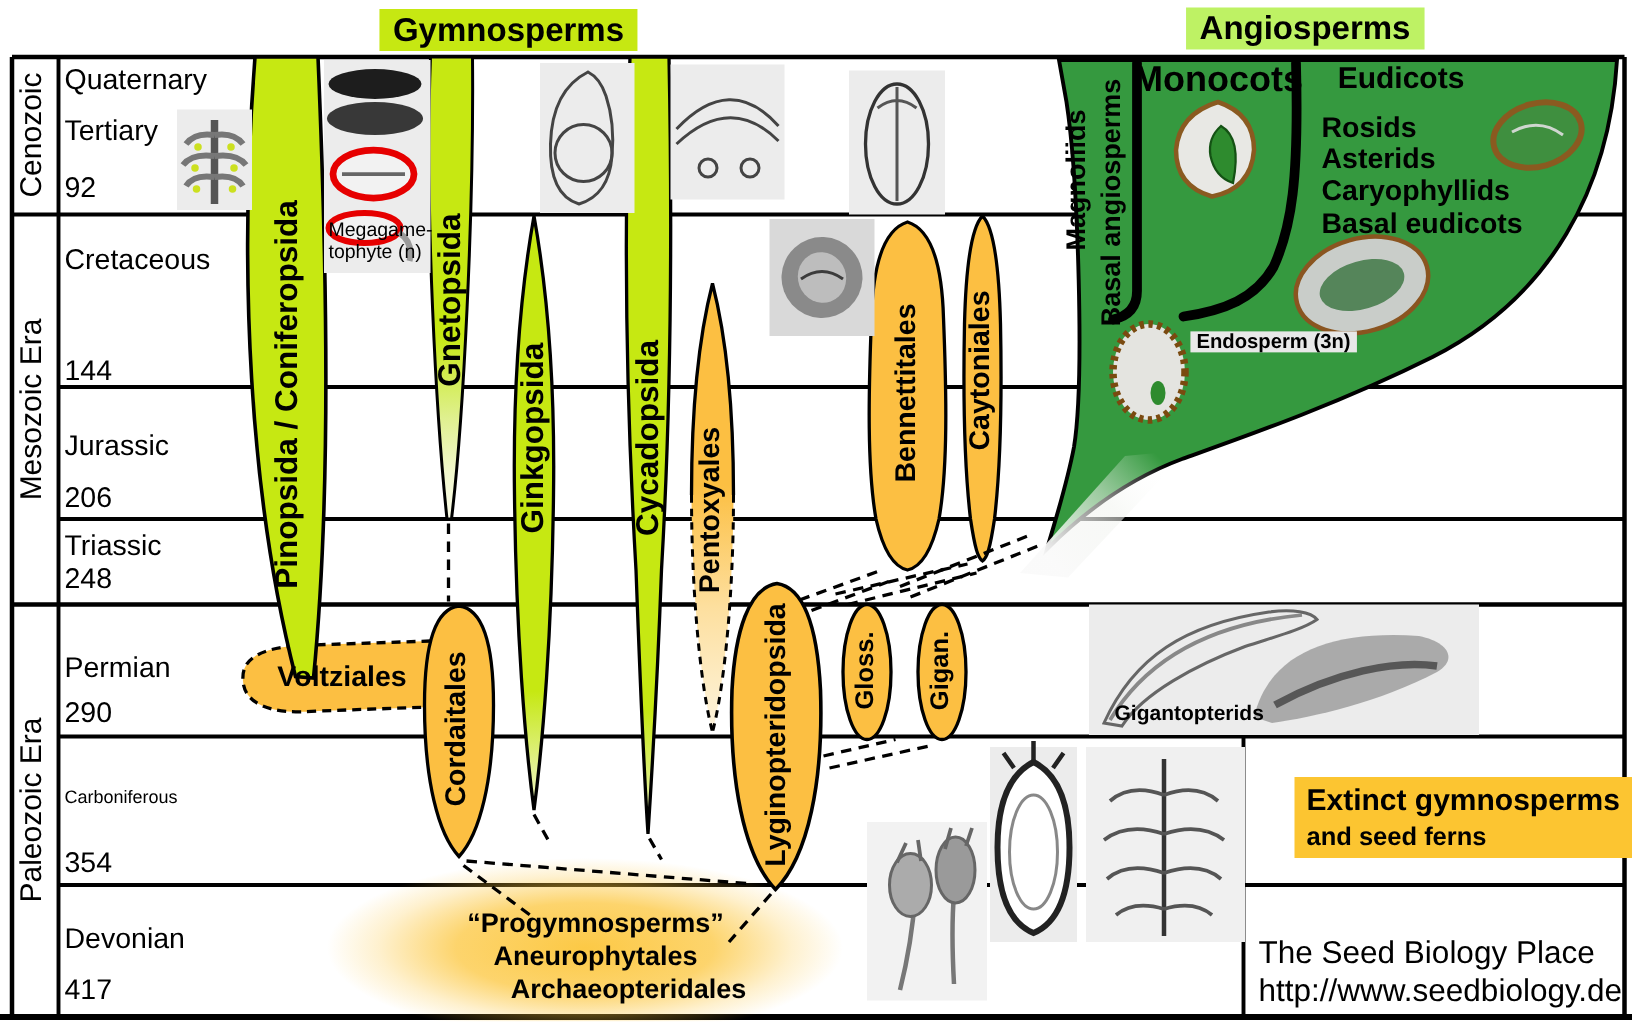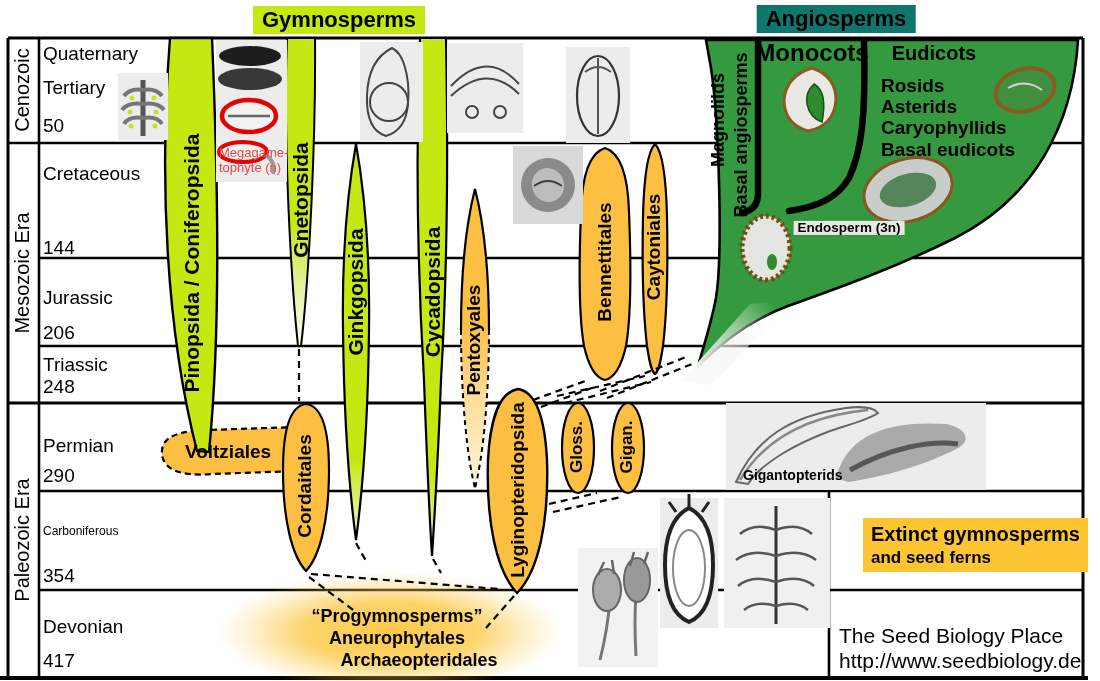--- a/index.html
+++ b/index.html
@@ -6,21 +6,21 @@
   #stage{position:relative;width:1088px;height:681px;background:#fff;overflow:hidden;
          font-family:"Liberation Sans","DejaVu Sans",sans-serif;}
   #shapes{position:absolute;left:0;top:0;}
   .lb{position:absolute;color:#000;line-height:1.05;white-space:nowrap;
       font-family:"Liberation Sans","DejaVu Sans",sans-serif;}
   .c{transform:translate(-50%,-50%);}
   .vr{transform:translate(-50%,-50%) rotate(-90deg);}
   .b{font-weight:bold;}
   .hdr{position:absolute;transform:translate(-50%,-50%);font-weight:bold;font-size:22px;
        padding:1px 9px;color:#000;}
-  .red{color:#ef4444;}
+  .red{color:#000000;}
   .tag{background:#e8e8e8;padding:0 4px;}
 </style>
 </head>
 <body>
 
 <div id="stage">
 
 <svg id="shapes" width="1100" height="681" viewBox="0 0 1100 681">
   <defs>
     <linearGradient id="gnetoFade" x1="0" y1="0" x2="0" y2="1">
@@ -241,29 +241,29 @@
     <rect x="724" y="498" width="106" height="130" fill="#f0f0f0"></rect>
     <path d="M776,506 V624" stroke="#333" stroke-width="3"></path>
     <path d="M776,530 Q754,522 740,534 M776,530 Q798,522 812,534
              M776,556 Q752,548 736,560 M776,556 Q800,548 816,560
              M776,582 Q752,574 738,586 M776,582 Q800,574 814,586
              M776,606 Q756,600 744,610 M776,606 Q796,600 808,610" stroke="#555" stroke-width="2.5" fill="none"></path>
   </g>
 </svg>
 
 <div class="hdr" style="left:339px;top:20px;background:#c6e812">Gymnosperms</div>
-<div class="hdr" style="left:836px;top:19px;background:#0f766e">Angiosperms</div>
+<div class="hdr" style="left:870px;top:19px;background:#bef264">Angiosperms</div>
 
 <div class="lb vr" style="left:22px;top:90px;font-size:20px">Cenozoic</div>
 <div class="lb vr" style="left:22px;top:273px;font-size:20px">Mesozoic Era</div>
 <div class="lb vr" style="left:22px;top:540px;font-size:20px">Paleozoic Era</div>
 
 <div class="lb" style="left:43px;top:44px;font-size:19px">Quaternary</div>
 <div class="lb" style="left:43px;top:78px;font-size:19px">Tertiary</div>
-<div class="lb" style="left:43px;top:116px;font-size:19px">50</div>
+<div class="lb" style="left:43px;top:116px;font-size:19px">92</div>
 <div class="lb" style="left:43px;top:164px;font-size:19px">Cretaceous</div>
 <div class="lb" style="left:43px;top:238px;font-size:19px">144</div>
 <div class="lb" style="left:43px;top:288px;font-size:19px">Jurassic</div>
 <div class="lb" style="left:43px;top:323px;font-size:19px">206</div>
 <div class="lb" style="left:43px;top:355px;font-size:19px">Triassic</div>
 <div class="lb" style="left:43px;top:377px;font-size:19px">248</div>
 <div class="lb" style="left:43px;top:436px;font-size:19px">Permian</div>
 <div class="lb" style="left:43px;top:466px;font-size:19px">290</div>
 <div class="lb" style="left:43px;top:525px;font-size:12px">Carboniferous</div>
 <div class="lb" style="left:43px;top:566px;font-size:19px">354</div>

